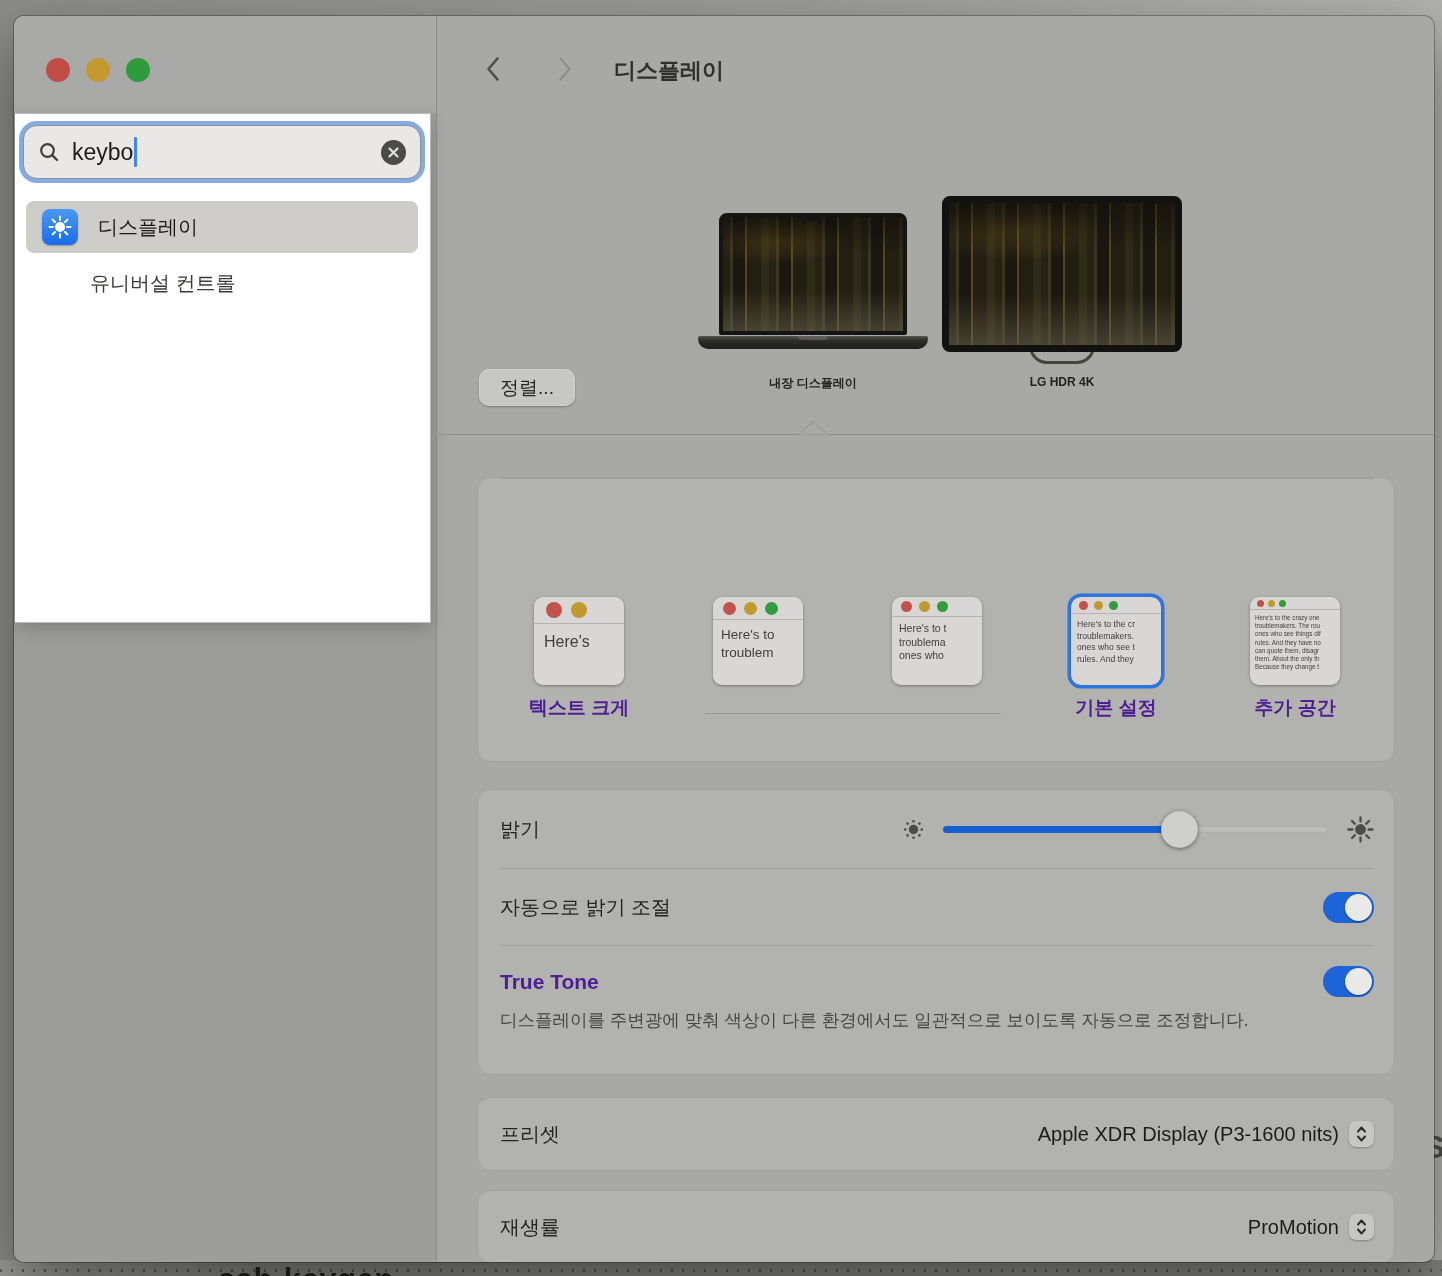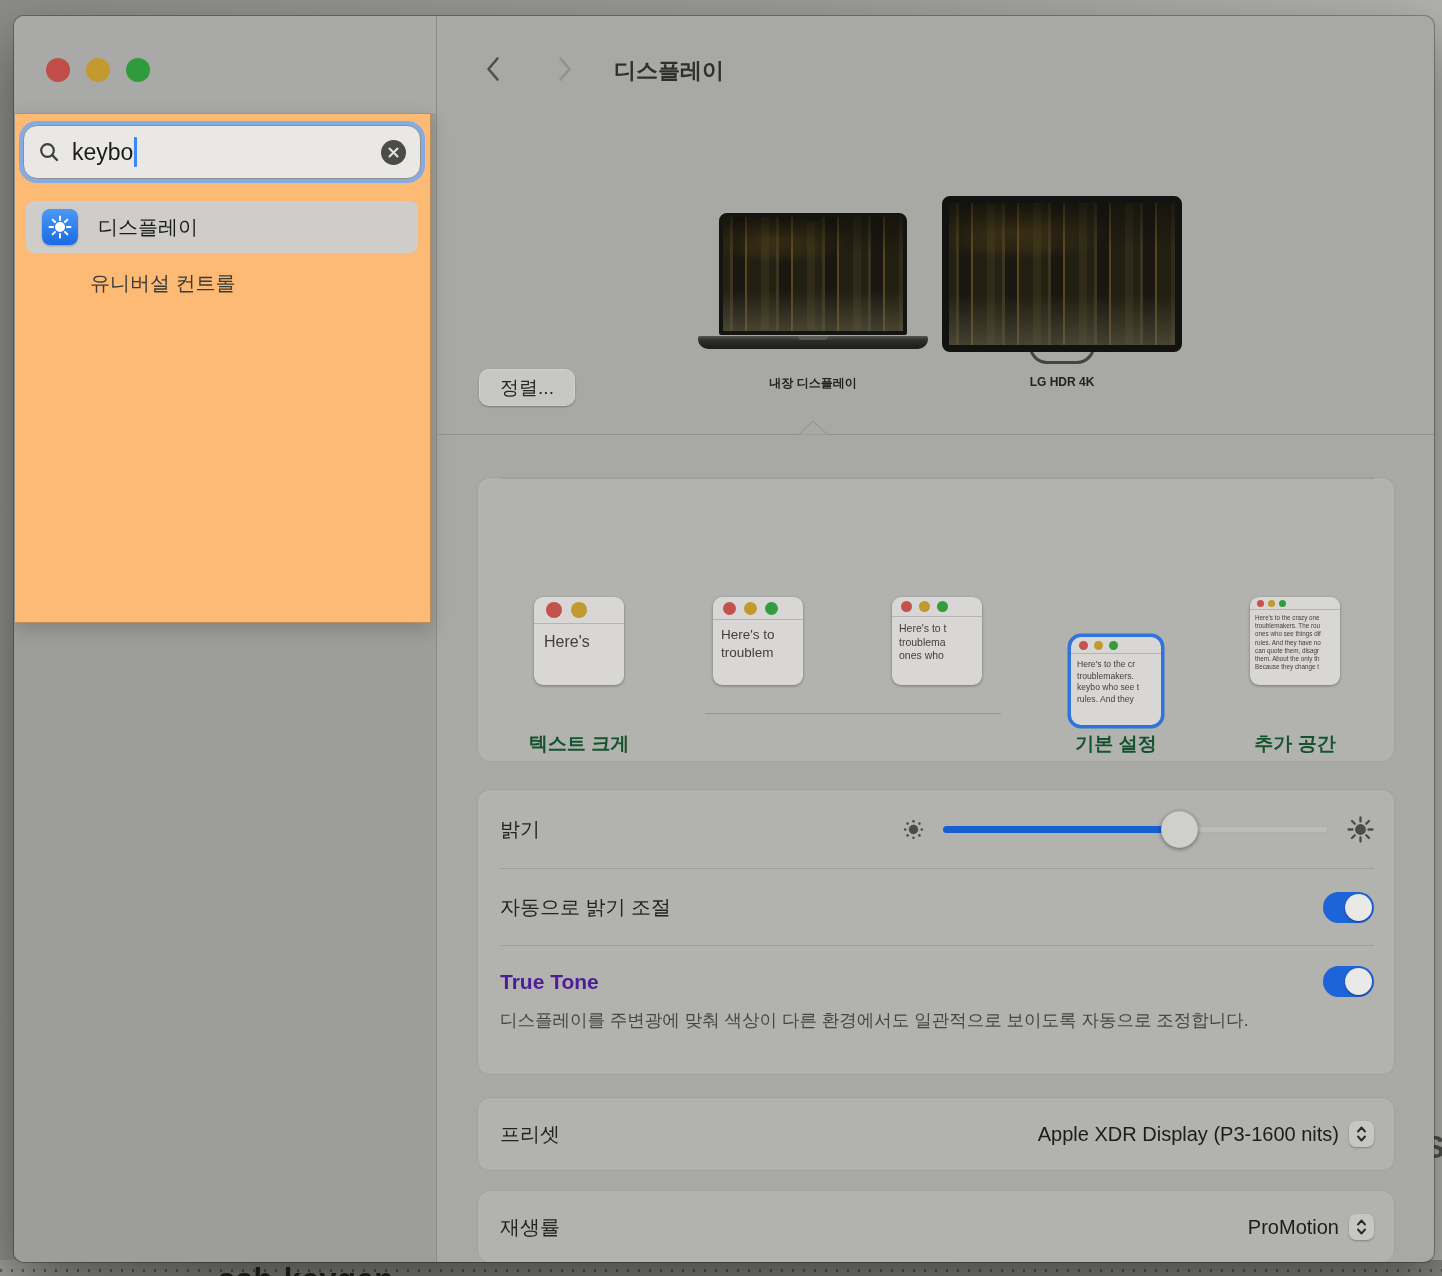--- a/index.html
+++ b/index.html
@@ -33,21 +33,21 @@
   
   .sidebar { position:absolute; left:0; top:0; width:423px; height:100%; background:#9d9d9b; border-right:1px solid #8c8c8a; }
   .sidebar-top { position:absolute; left:0; top:0; width:100%; height:97px; background:#a9a9a7; }
   .traffic { position:absolute; left:32px; top:42px; display:flex; gap:16px; }
   .tl-dot { width:24px; height:24px; border-radius:50%; }
   .tl-red{ background:#c04d47; } .tl-yellow{ background:#c49a30; } .tl-green{ background:#2f9c3c; }
 
   
   .popup {
     position:absolute; left:1px; top:97px; width:416px; height:510px;
-    background:#fdba74; border:1px solid rgba(60,60,58,.35); border-left:none;
+    background:#ffffff; border:1px solid rgba(60,60,58,.35); border-left:none;
     box-shadow:0 6px 18px rgba(0,0,0,.18);
   }
   .search-field {
     position:absolute; left:8px; top:11px; width:398px; height:54px;
     background:#e9e8e6; border:1px solid #90908e; border-radius:14px;
     box-shadow:0 0 0 4px #84abe4;
     display:flex; align-items:center; padding:0 14px;
   }
   .search-text { font-size:23px; font-weight:500; color:#1b1b19; margin-left:12px; }
   .caret { display:inline-block; width:3px; height:30px; background:#3d87f5; border-radius:1px; vertical-align:-6px; margin-left:1px; }
@@ -107,41 +107,41 @@
   .inner-div { height:1px; background:#9e9e9b; margin:0 20px 0 22px; }
   .dropdown { display:flex; align-items:center; gap:10px; }
   .dd-value { font-size:20px; font-weight:500; color:#1c1c1a; }
   .stepper { width:25px; height:26px; border-radius:7px; background:#c6c6c3; box-shadow:0 1px 2px rgba(0,0,0,.28);
     display:flex; align-items:center; justify-content:center; }
 
   
   .thumbs { position:relative; height:210px; }
   .thumb { position:absolute; top:118px; width:90px; height:88px; background:#d8d7d5; border-radius:9px;
     overflow:hidden; box-shadow:0 1px 3px rgba(0,0,0,.35); }
-  .t1{ left:56px; } .t2{ left:235px; } .t3{ left:414px; } .t4{ left:593px;margin-top:40px; } .t5{ left:772px; }
+  .t1{ left:56px; } .t2{ left:235px; } .t3{ left:414px; } .t4{ left:593px; } .t5{ left:772px; }
   .t4 { box-shadow:0 0 0 3.5px #2f74da, 0 1px 3px rgba(0,0,0,.3); border-radius:10px; }
   .thumb-bar { display:flex; align-items:center; border-bottom:1px solid rgba(0,0,0,.16); }
   .t1 .thumb-bar{ height:27px; padding-left:12px; gap:9px; }
   .t2 .thumb-bar{ height:23px; padding-left:10px; gap:8px; }
   .t3 .thumb-bar{ height:20px; padding-left:9px; gap:7px; }
   .t4 .thumb-bar{ height:17px; padding-left:8px; gap:6px; }
   .t5 .thumb-bar{ height:13px; padding-left:7px; gap:4px; }
   .mini-dot { border-radius:50%; flex:none; }
   .t1 .mini-dot{ width:16px; height:16px; } .t2 .mini-dot{ width:13px; height:13px; }
   .t3 .mini-dot{ width:11px; height:11px; } .t4 .mini-dot{ width:9px; height:9px; }
   .t5 .mini-dot{ width:7px; height:7px; }
   .md-r{ background:#c4514b; } .md-y{ background:#c0992f; } .md-g{ background:#339c3e; }
   .thumb-body { color:#403f3d; }
   .t1 .thumb-body{ font-size:16px; font-weight:500; padding:9px 10px; }
   .t2 .thumb-body{ font-size:13.5px; padding:6px 8px; line-height:1.3; }
   .t3 .thumb-body{ font-size:10.5px; padding:5px 7px; line-height:1.3; }
   .t4 .thumb-body{ font-size:8.6px; padding:5px 6px; line-height:1.35; }
   .t5 .thumb-body{ font-size:6.3px; padding:4px 5px; line-height:1.3; }
   .tl { display:block; white-space:nowrap; }
-  .thumb-label { position:absolute; top:216px; width:180px; text-align:center; font-size:19px; font-weight:600; color:#14532d;margin-top:36px; }
+  .thumb-label { position:absolute; top:216px; width:180px; text-align:center; font-size:19px; font-weight:600; color:#4c1d95; }
   .tlab1{ left:11px; } .tlab4{ left:548px; } .tlab5{ left:727px; }
   .thumbs-line { position:absolute; left:227px; top:234px; width:296px; height:1px; background:#96 96 94; background:#969694; }
 
   
   .slider-wrap { display:flex; align-items:center; gap:19px; }
   .slider-track { position:relative; width:385px; height:7px; border-radius:4px; background:#bcbcb9; box-shadow:inset 0 0 0 1px rgba(0,0,0,.07); }
   .slider-fill { position:absolute; left:0; top:0; height:7px; border-radius:4px; background:#155fd3; }
   .slider-knob { position:absolute; top:-15px; width:37px; height:37px; border-radius:50%; background:#cfcfcc;
     box-shadow:0 1px 4px rgba(0,0,0,.45), inset 0 0 0 .5px rgba(0,0,0,.1); }
 
@@ -286,21 +286,21 @@
           </div>
           <div class="thumb t4">
             <div class="thumb-bar">
               <span class="mini-dot md-r"></span>
                 <span class="mini-dot md-y"></span>
                 <span class="mini-dot md-g"></span>
             </div>
             <div class="thumb-body">
               <span class="tl">Here's to the cr</span>
               <span class="tl">troublemakers.</span>
-              <span class="tl">keybo who see t</span>
+              <span class="tl">ones who see t</span>
               <span class="tl">rules. And they</span>
             </div>
           </div>
           <div class="thumb t5">
             <div class="thumb-bar">
               <span class="mini-dot md-r"></span>
                 <span class="mini-dot md-y"></span>
                 <span class="mini-dot md-g"></span>
             </div>
             <div class="thumb-body">

